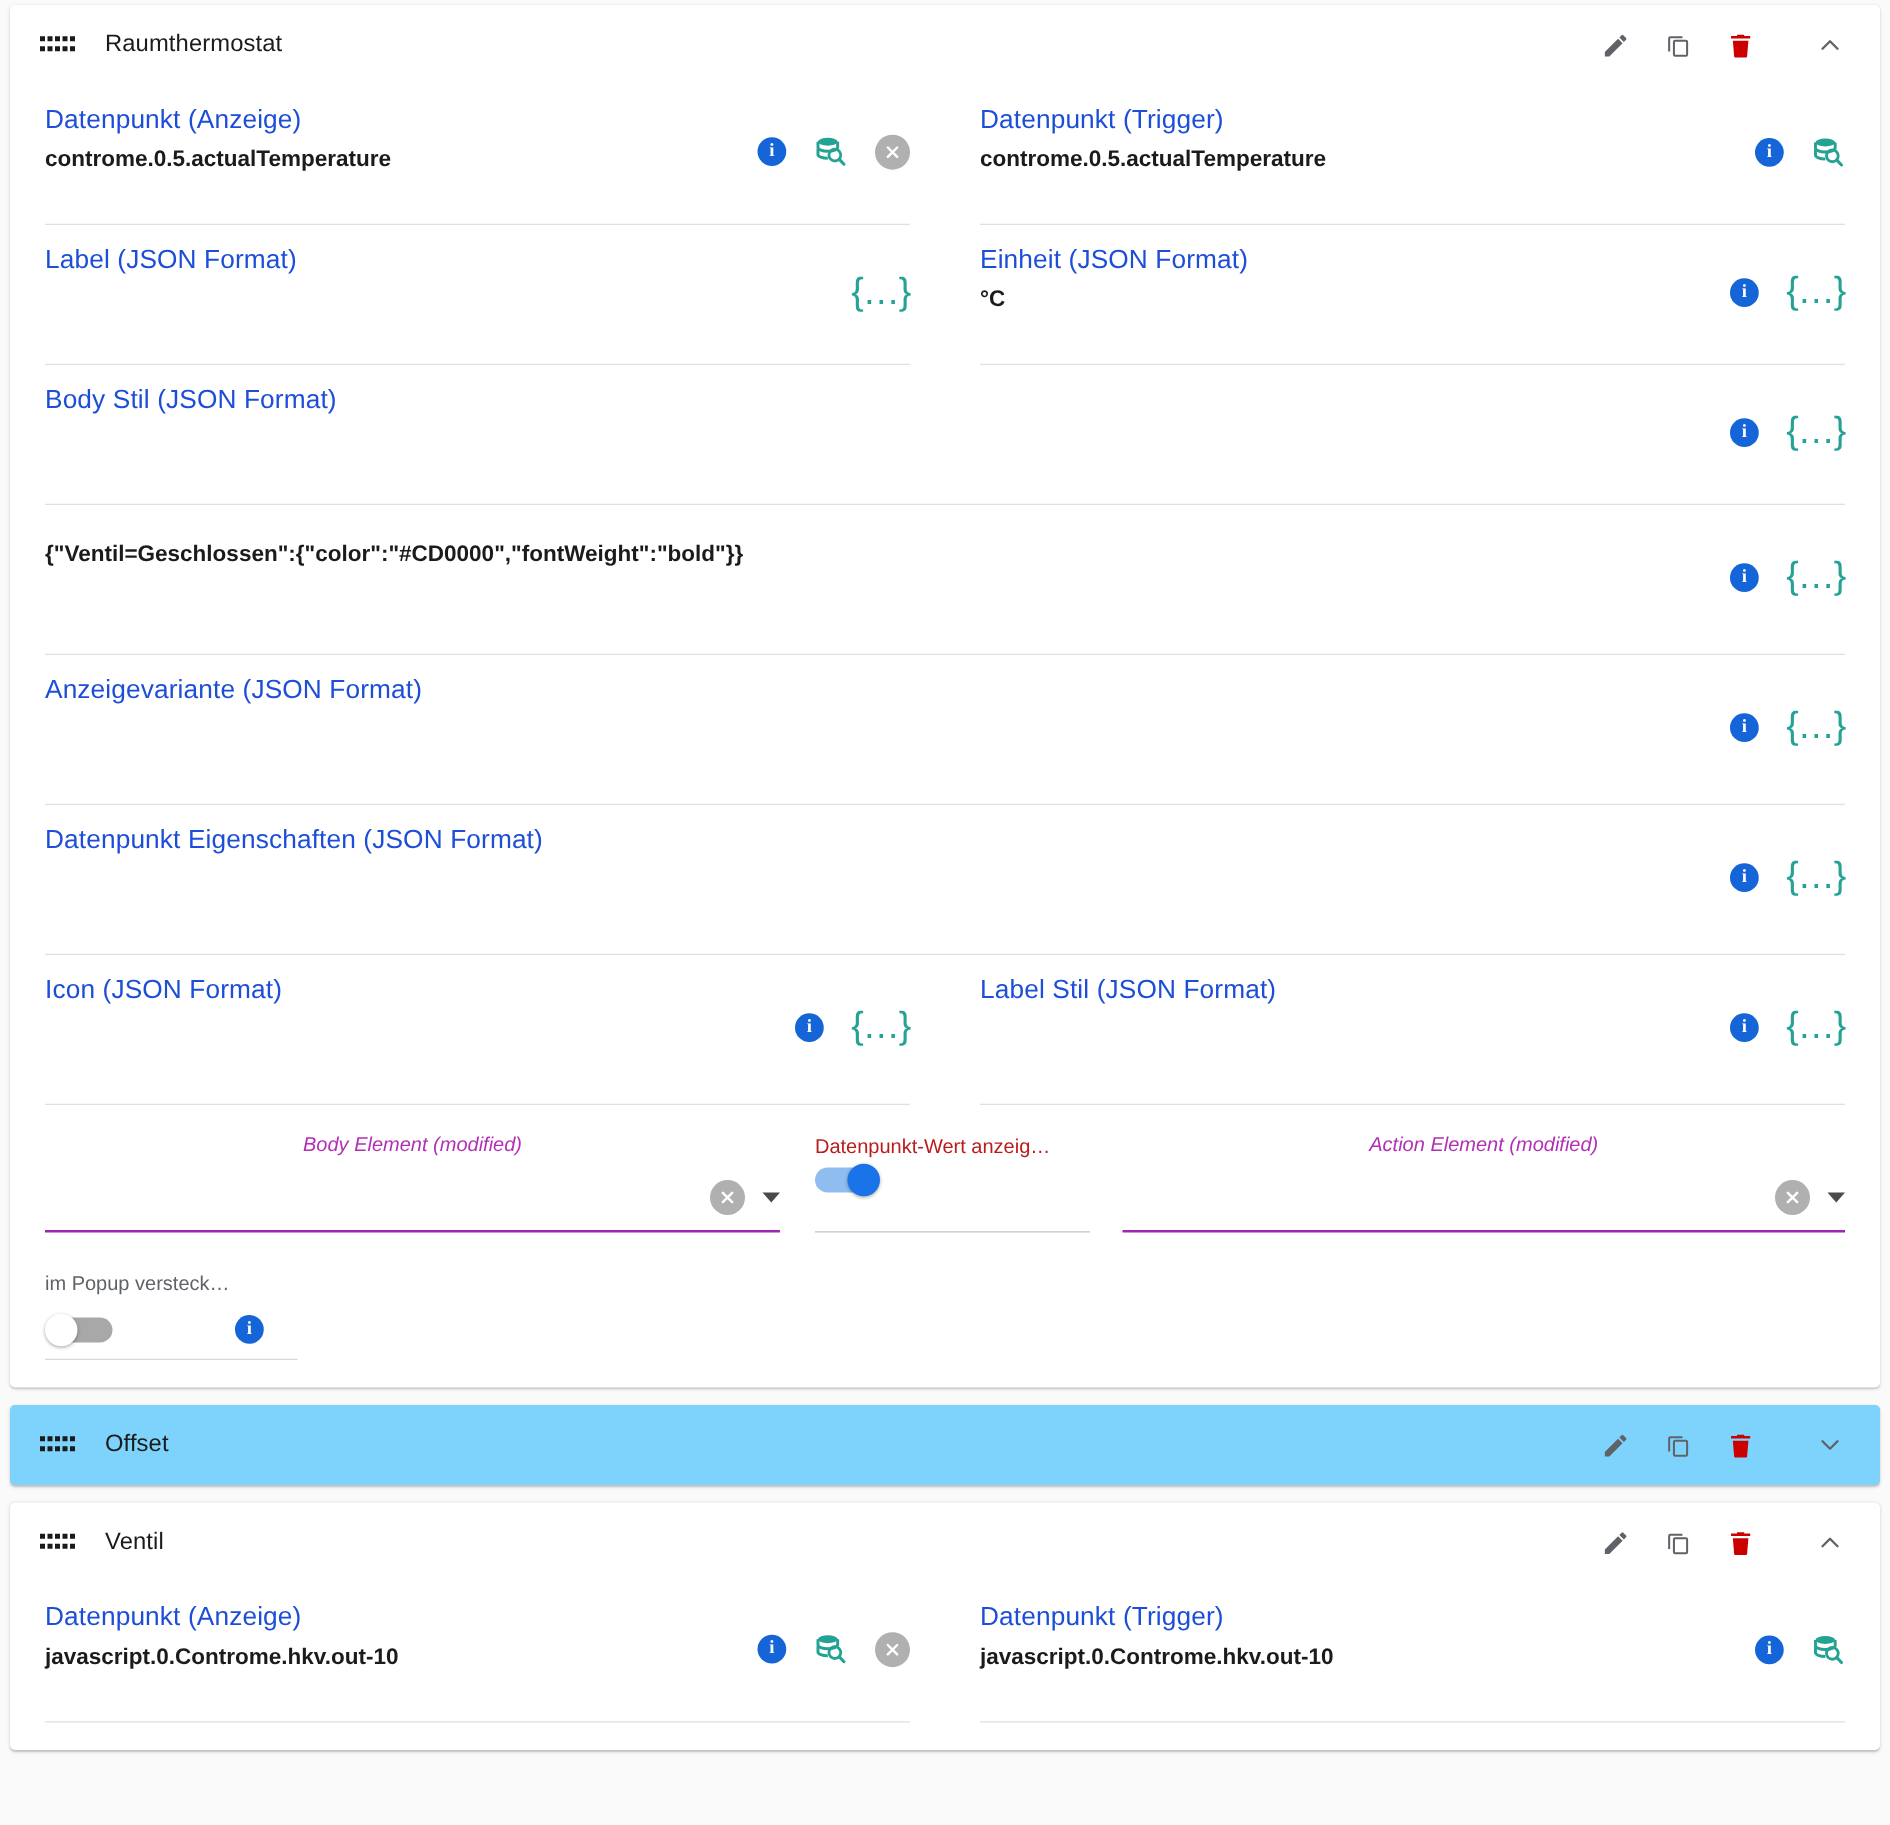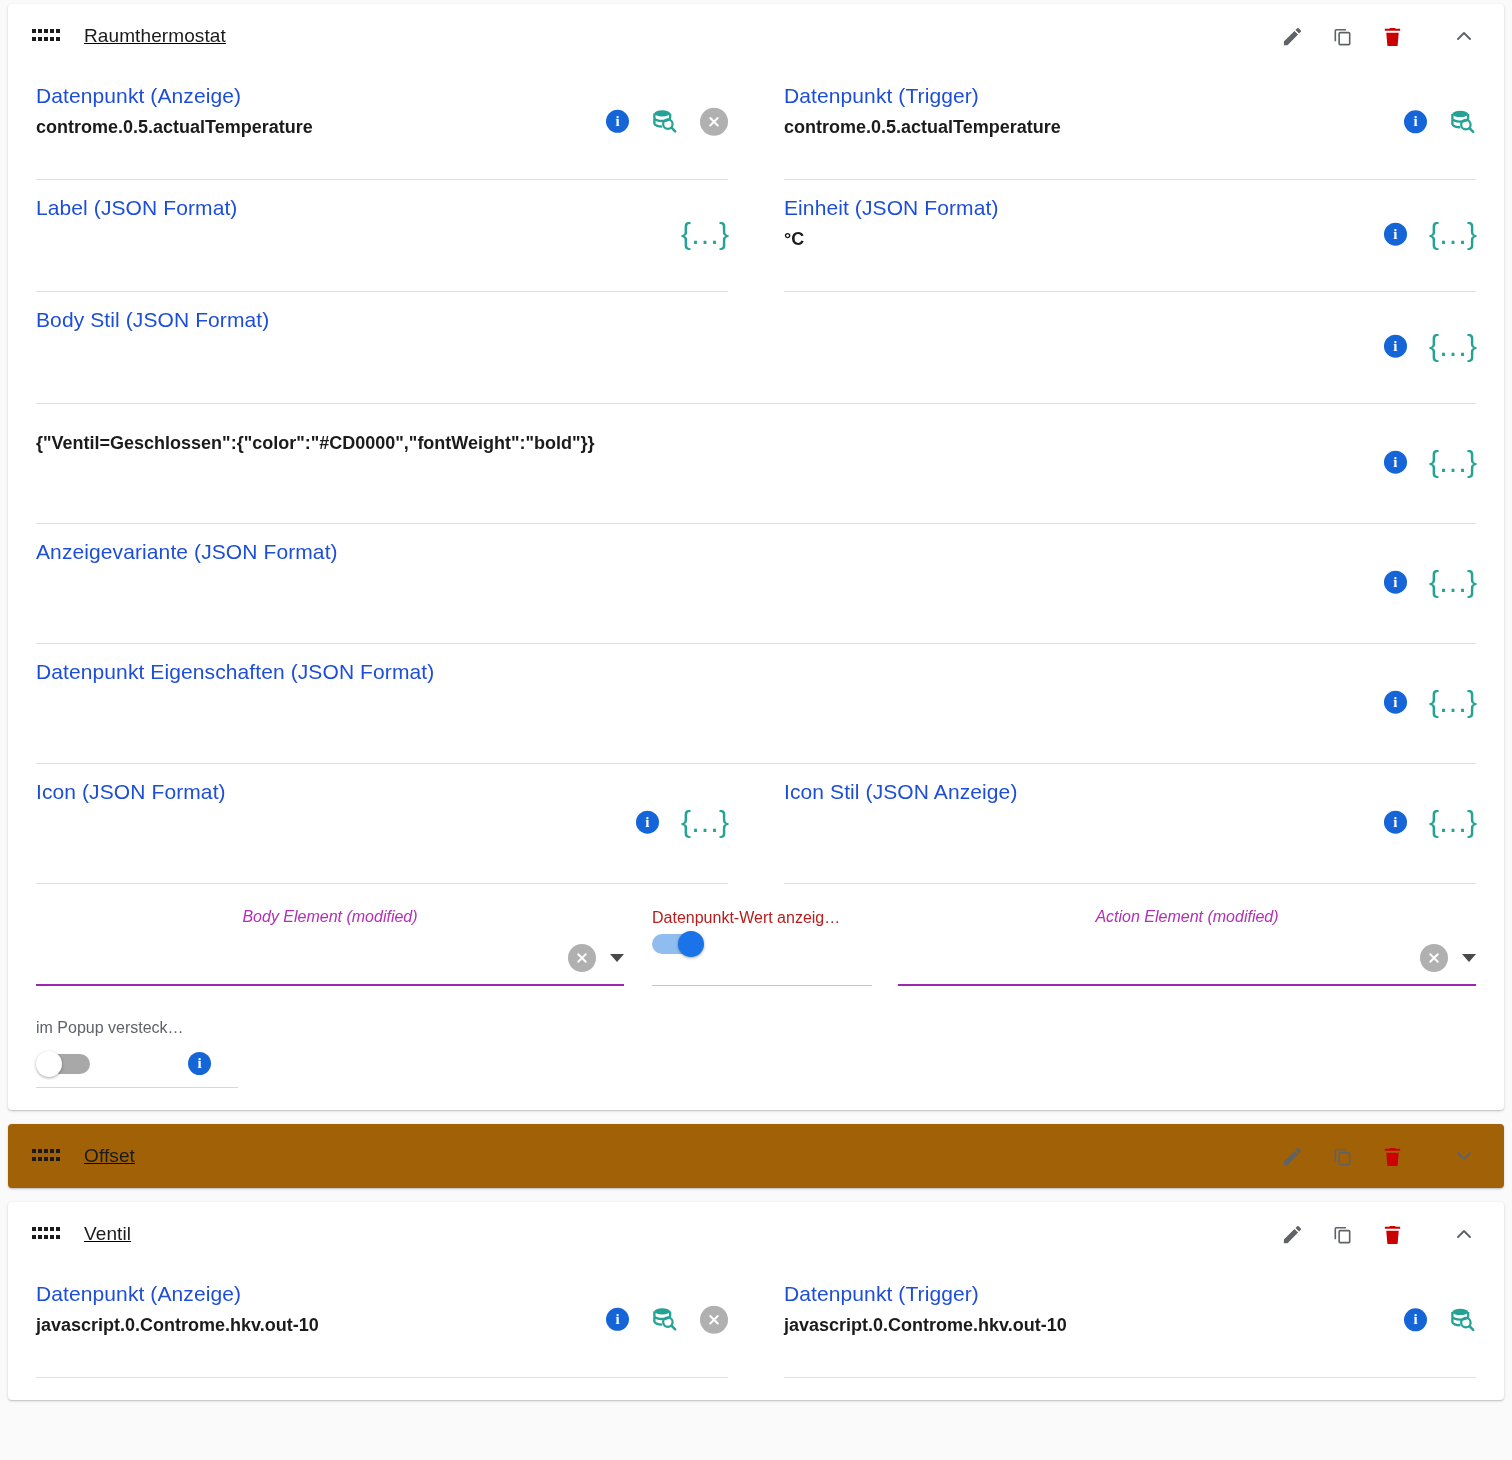--- a/index.html
+++ b/index.html
@@ -12,28 +12,27 @@
   body { padding: 4px 8px 0 8px; }
 
   
   .card {
     background: #ffffff;
     border-radius: 4px;
     box-shadow: 0 1px 3px rgba(0,0,0,.16), 0 1px 1px rgba(0,0,0,.10);
     margin-bottom: 14px;
     overflow: hidden;
   }
-  .card.collapsed { background: #a16207; }
+  .card.collapsed { background: #7dd3fc; }
 
   .card-header {
     display: flex;
     align-items: center;
     height: 64px;
     padding: 0 14px 0 24px;
-    text-decoration: underline;
   }
   .drag-handle {
     width: 26px; height: 14px;
     display: grid;
     grid-template-columns: repeat(5, 1fr);
     grid-template-rows: repeat(2, 1fr);
     gap: 2px 2px;
     flex: 0 0 auto;
     cursor: grab;
   }
@@ -320,21 +319,21 @@
           <div class="field-label">Icon (JSON Format)</div>
           <div class="field-value"></div>
           <div class="field-icons">
             <span class="ico ico-info">i</span>
             <span class="ico ico-json">{…}</span>
           </div>
         </div>
       </div>
       <div class="col">
         <div class="field tall">
-          <div class="field-label">Icon Stil (JSON Anzeige)</div>
+          <div class="field-label">Label Stil (JSON Format)</div>
           <div class="field-value"></div>
           <div class="field-icons">
             <span class="ico ico-info">i</span>
             <span class="ico ico-json">{…}</span>
           </div>
         </div>
       </div>
     </div>
 
     <div class="elem-row">

